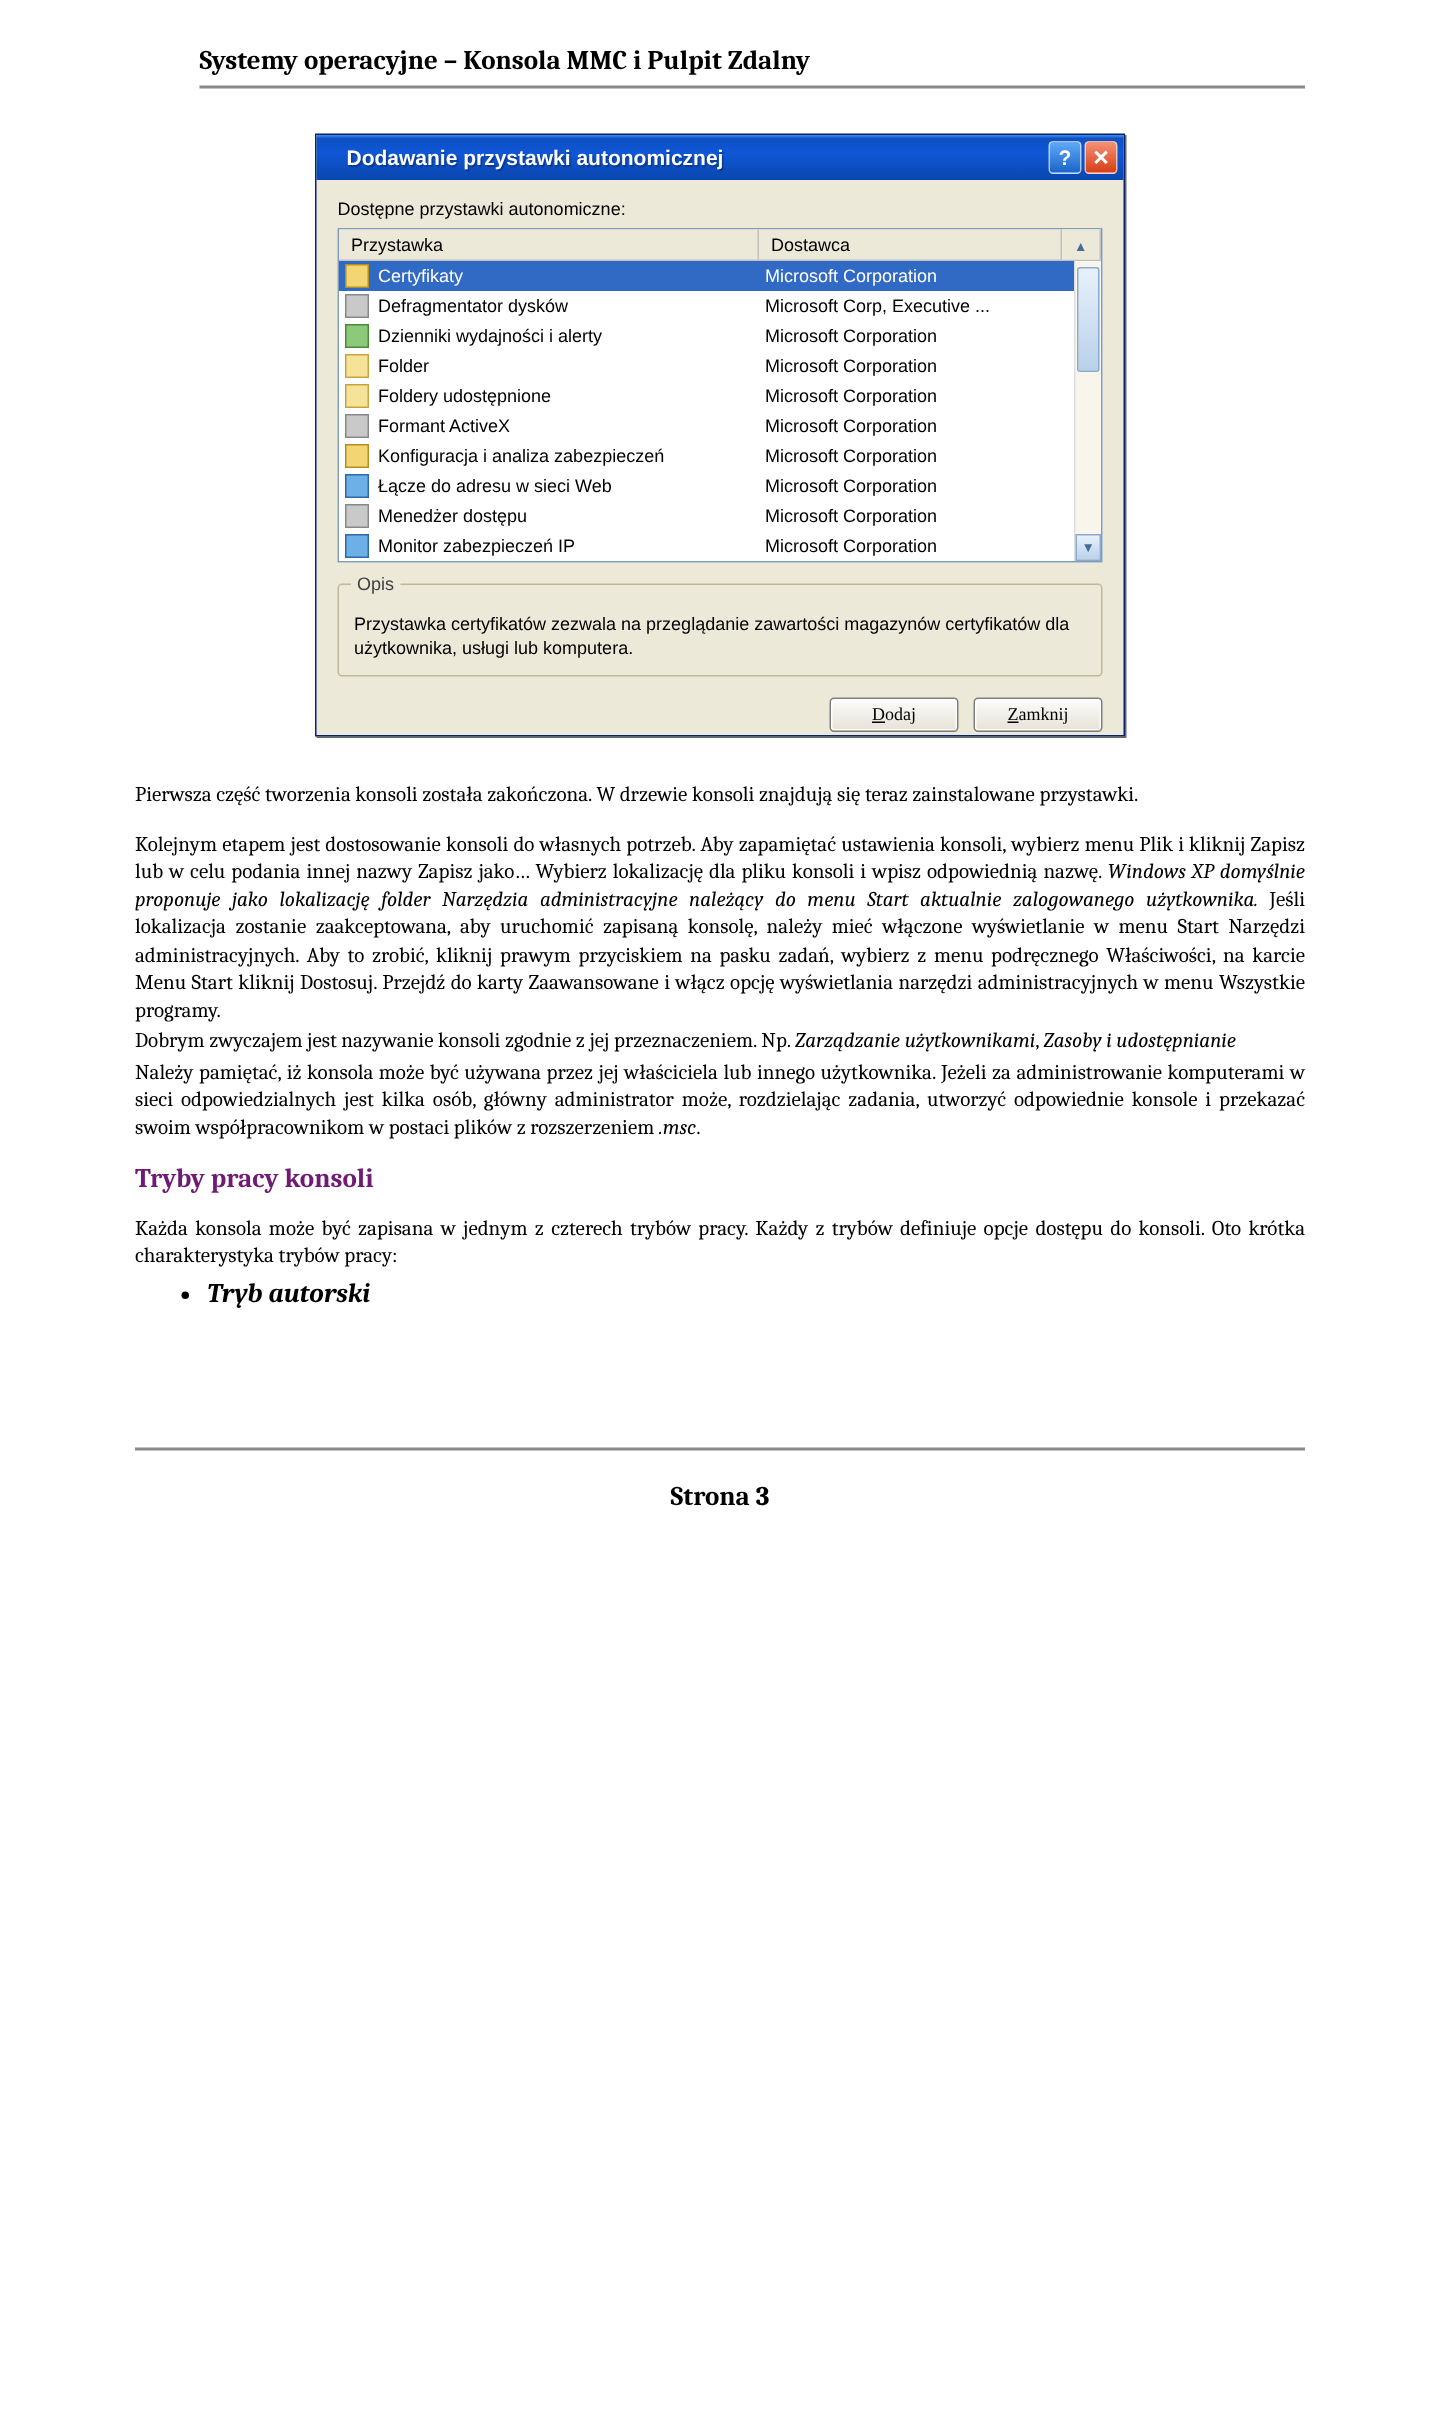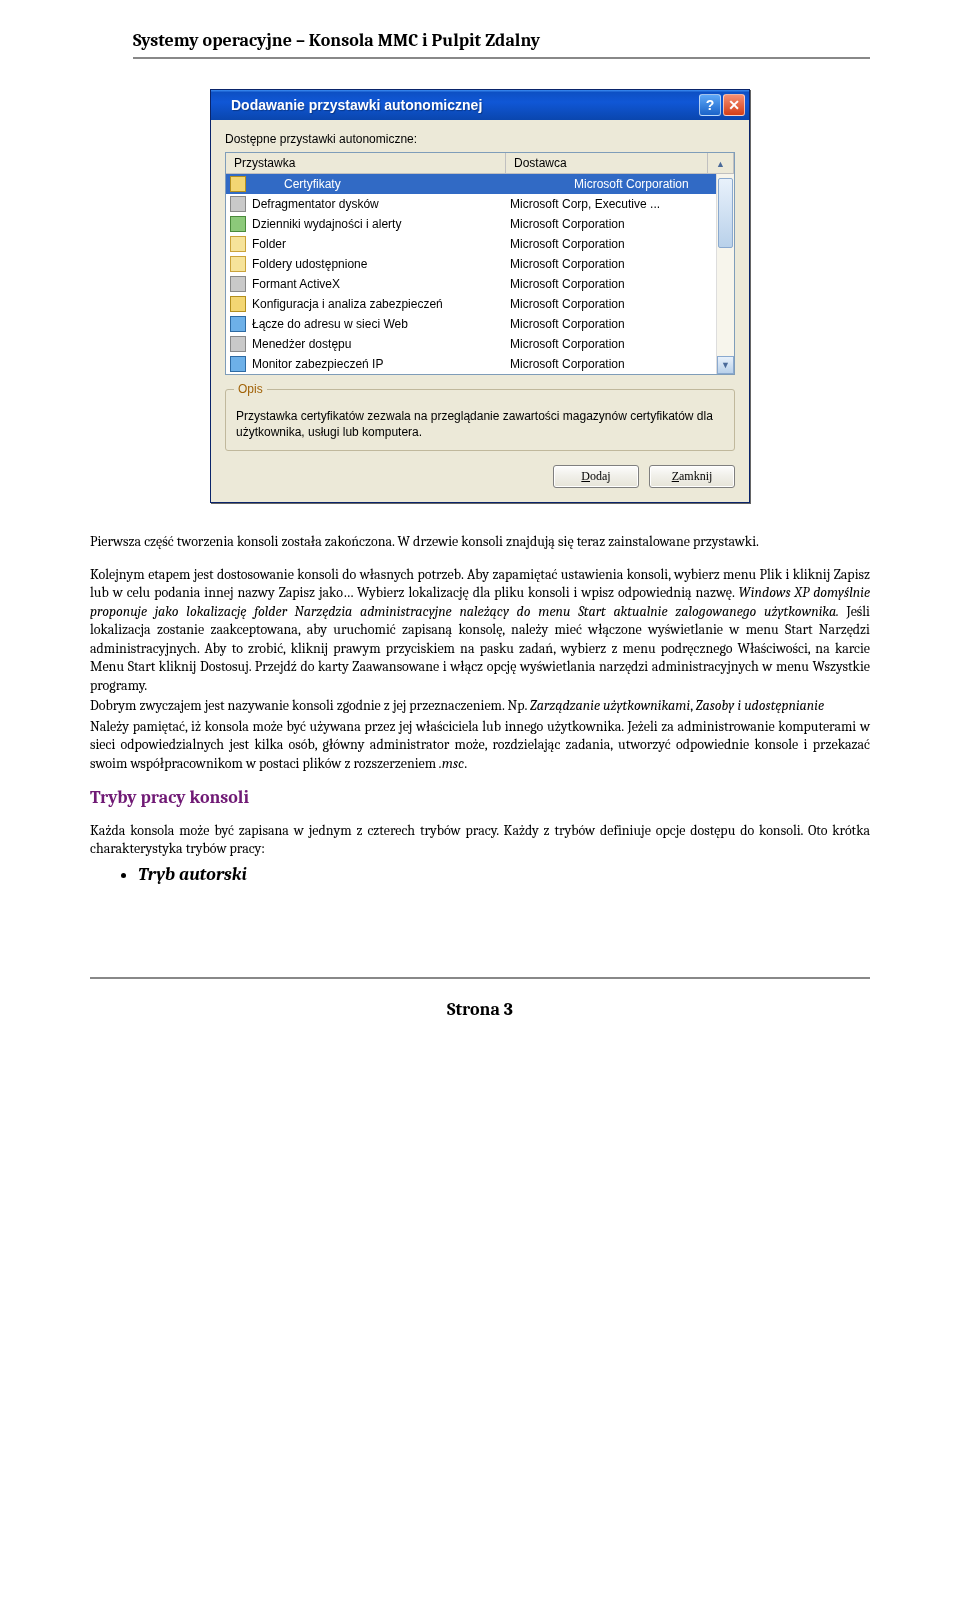--- a/index.html
+++ b/index.html
@@ -58,21 +58,21 @@
     border-radius: 3px;
     display: flex; align-items: center; justify-content: center;
     font-family: Arial, sans-serif;
     font-weight: bold;
     color: #fff;
     font-size: 14px;
     border: 1px solid rgba(255,255,255,0.6);
   }
   .tb-help { background: linear-gradient(to bottom,#5ea8f7,#1b64c9); }
   .tb-close { background: linear-gradient(to bottom,#f58f73,#d43e16); }
-  .dialog-body { padding: 12px 14px 14px 14px; }
+  .dialog-body { padding: 12px 14px 2px 14px; }
   .lbl { margin-bottom: 6px; }
   .listbox {
     background: #fff;
     border: 1px solid #7f9db9;
     width: 100%;
   }
   .listhead {
     display: flex;
     background: #ece9d8;
     border-bottom: 1px solid #c0c0c0;
@@ -86,21 +86,21 @@
   .col-vendor { flex: 1; }
   .col-scroll { flex: 0 0 18px; border-right: none; background:#ece9d8;}
   .listrows-wrap { display: flex; }
   .listrows { flex: 1; }
   .row {
     display: flex;
     align-items: center;
     padding: 2px 4px;
     font-size: 12px;
   }
-  .row.selected { background: #316ac5; color: #fff; gap: 32px; }
+  .row.selected { background: #316ac5; color: #fff; }
   .row .ico {
     width: 16px; height: 16px;
     margin-right: 6px;
     display: inline-flex; align-items: center; justify-content: center;
     font-size: 11px;
   }
   .row .rname { flex: 0 0 258px; }
   .row .rvendor { flex: 1; }
   .scrollbar {
     width: 18px;
@@ -126,21 +126,21 @@
     border-radius: 3px;
     margin-top: 14px;
     padding: 18px 10px 10px 10px;
     position: relative;
   }
   .group-title {
     position: absolute;
     top: -8px; left: 8px;
     background: #ece9d8;
     padding: 0 4px;
-    color: #a16207;
+    color: #404040;
     font-size: 12px;
   }
   .group-text { font-size: 12px; line-height: 1.35; }
   .dialog-buttons {
     display: flex; justify-content: flex-end; gap: 10px;
     margin-top: 14px;
   }
   .xp-btn {
     min-width: 86px;
     padding: 3px 14px;

